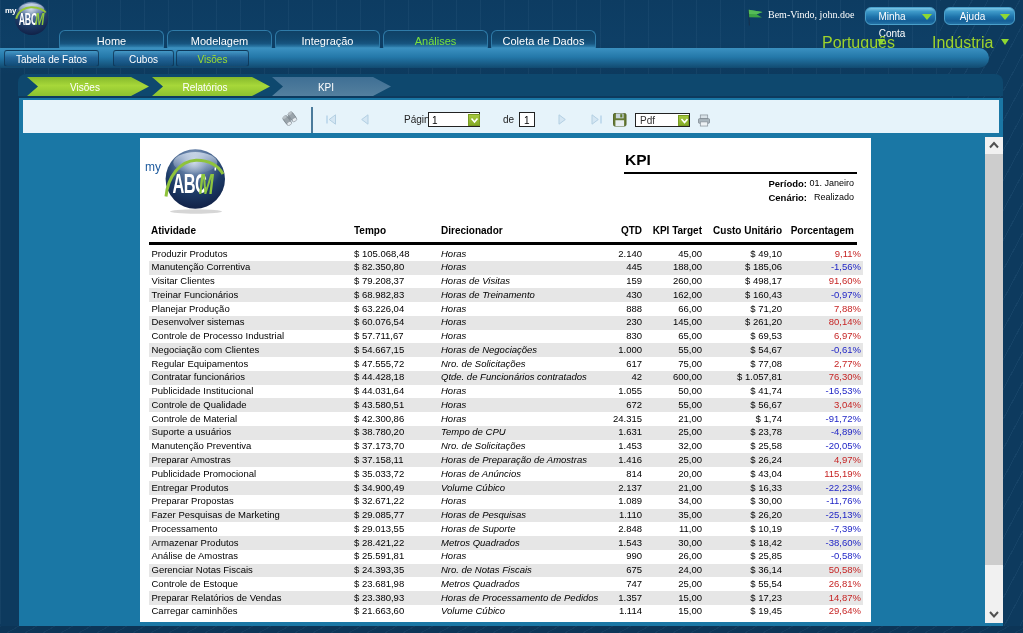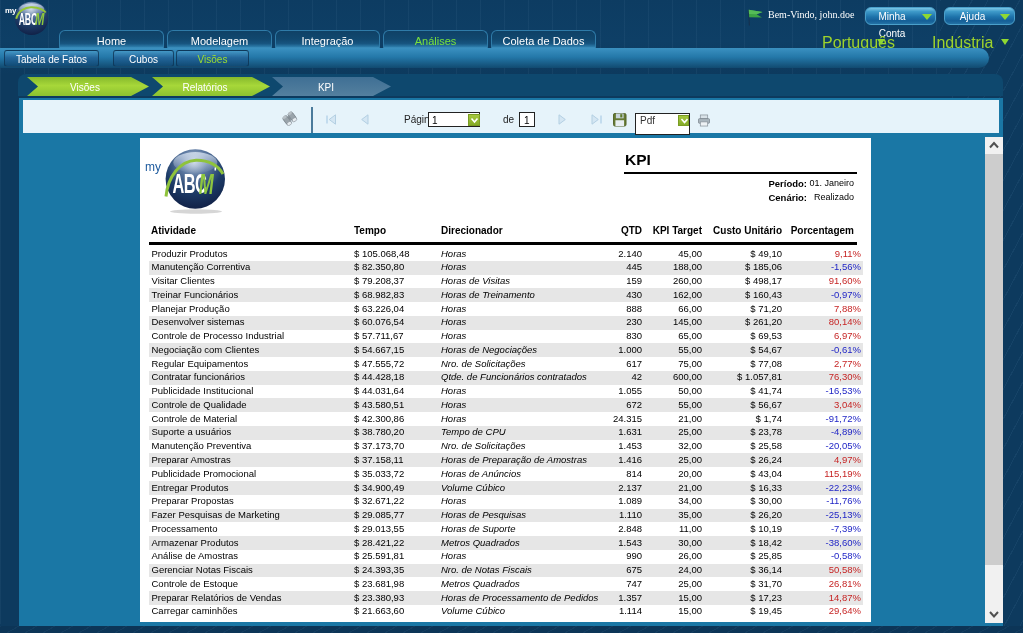--- a/index.html
+++ b/index.html
@@ -201,21 +201,21 @@
     <svg class="tbico" style="left:568px;top:14px" width="12" height="11" viewBox="0 0 12 11">
       <path d="M1 0.8 L7.3 5.5 L1 10.2 Z" fill="#d4e6f3" stroke="#b3cfe2" stroke-width="1"></path>
       <path d="M10 1.5 L10 9.5" stroke="#c3dcee" stroke-width="2"></path>
     </svg>
     <svg class="tbico" style="left:590px;top:13px" width="13.5" height="13.5" viewBox="0 0 14 14">
       <rect x="0.5" y="0.5" width="13" height="13" rx="1.5" fill="#667a33" stroke="#526329"></rect>
       <rect x="3" y="0.5" width="8" height="5" fill="#c8d4dc"></rect>
       <rect x="7.5" y="1.2" width="2.2" height="3.4" fill="#5d7a2a"></rect>
       <rect x="2.5" y="7.5" width="9" height="6" fill="#e8eef2"></rect>
     </svg>
-    <div class="tbinput" style="left:612px;top:13px;width:55px;height:22px;font-size:10px;padding:1px 4px;color:#333;border-width:1.5px">Pdf</div>
+    <div class="tbinput" style="left:612px;top:13px;width:55px;height:14px;font-size:10px;padding:1px 4px;color:#333;border-width:1.5px">Pdf</div>
     <div class="greenbtn" style="left:655px;top:14.5px;width:11px;height:11px">
       <svg width="11" height="10" viewBox="0 0 11 10">
           <path d="M2.5 3 L5.5 6.5 L8.5 3" stroke="#fff" stroke-width="1.6" fill="none"></path>
         </svg>
     </div>
     <svg class="tbico" style="left:675px;top:14px" width="12" height="13" viewBox="0 0 13 13">
       <rect x="2.5" y="0.5" width="8" height="4" fill="#d9e2e8" stroke="#8a949c" stroke-width="0.8"></rect>
       <rect x="0.5" y="4.5" width="12" height="5" rx="1" fill="#aab6be" stroke="#7a848c" stroke-width="0.8"></rect>
       <rect x="2.5" y="8" width="8" height="4.5" fill="#eef2f5" stroke="#8a949c" stroke-width="0.8"></rect>
     </svg>
@@ -497,21 +497,21 @@
         <span class="c5">24,00</span>
         <span class="c6">$ 36,14</span>
         <span class="c7 pos">50,58%</span>
       </div>
 <div class="trow">
         <span class="c1">Controle de Estoque</span>
         <span class="c2">$ 23.681,98</span>
         <span class="c3">Metros Quadrados</span>
         <span class="c4">747</span>
         <span class="c5">25,00</span>
-        <span class="c6">$ 31,70</span>
+        <span class="c6">$ 55,54</span>
         <span class="c7 pos">26,81%</span>
       </div>
 <div class="trow alt">
         <span class="c1">Preparar Relatórios de Vendas</span>
         <span class="c2">$ 23.380,93</span>
         <span class="c3">Horas de Processamento de Pedidos</span>
         <span class="c4">1.357</span>
         <span class="c5">15,00</span>
         <span class="c6">$ 17,23</span>
         <span class="c7 pos">14,87%</span>

